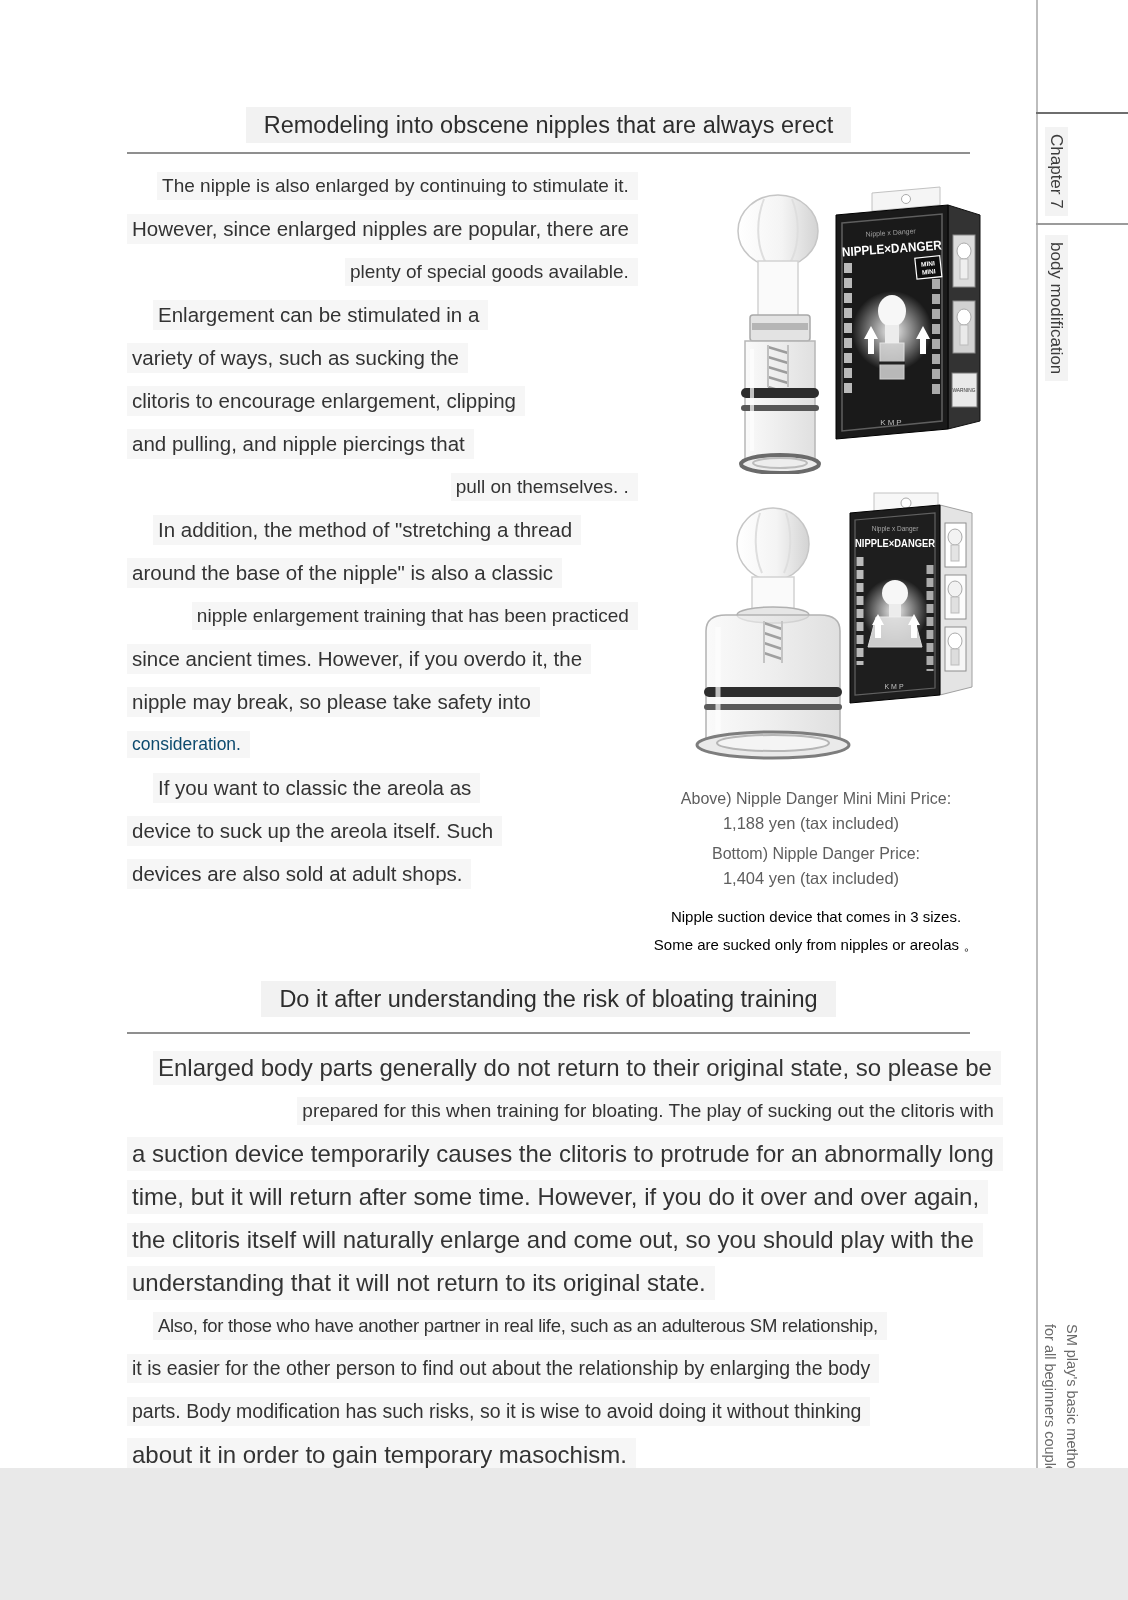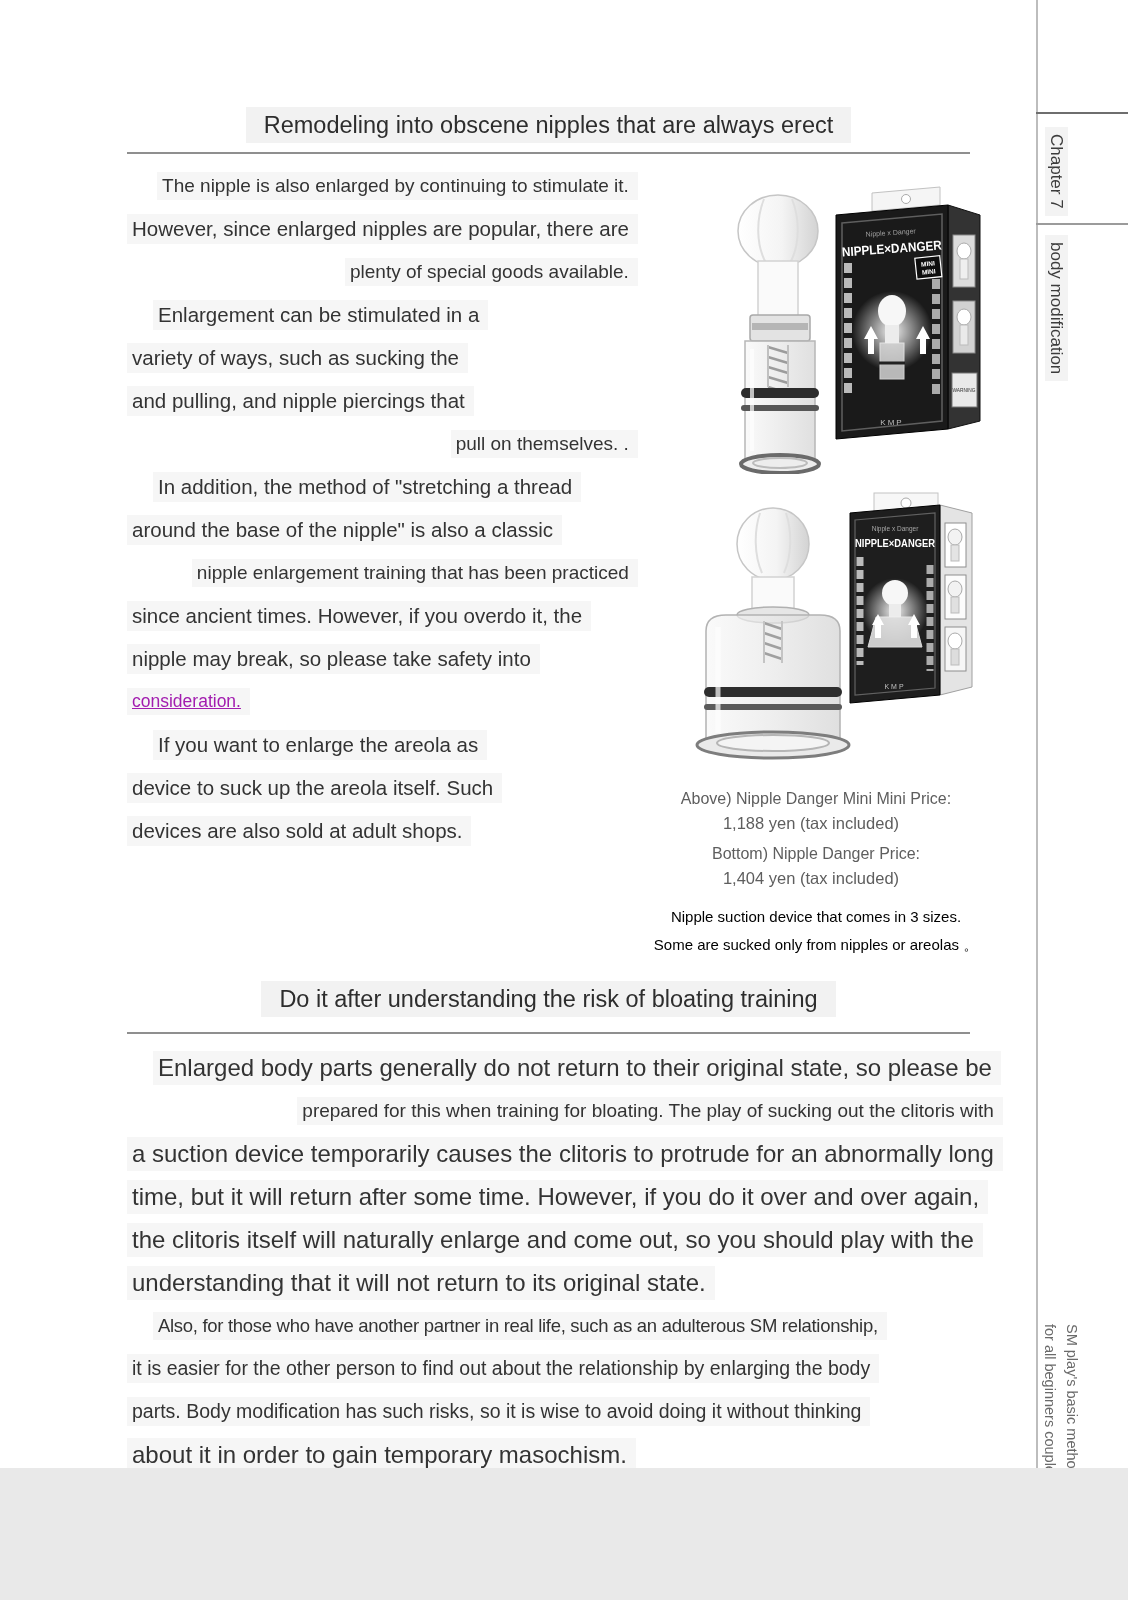--- a/index.html
+++ b/index.html
@@ -19,21 +19,21 @@
 
   
   .col { position:absolute; left:127px; }
   .tline { height:43px; display:flex; align-items:center; white-space:nowrap;
            font-size:20.5px; color:#333333; }
   .colfull .tline { font-size:24px; }
   .tline span { background:#f6f6f6; padding:3px 9px 3px 5px; }
   .ind span { margin-left:26px; }
   .sm  { font-size:19px   !important;justify-content:flex-end; }
   .md  { font-size:19.5px !important; }
-  .xs  { font-size:17.5px !important; color:#a21caf;text-decoration:underline; }
+  .xs  { font-size:17.5px !important; color:#0c4a6e; }
   .cond{ font-size:18.5px !important; letter-spacing:-0.3px; }
 
   
   .captions { position:absolute; left:638px; top:786px; width:356px;
               text-align:center; color:#5e5e5e; font-size:16px; }
   .captions div { line-height:25px; }
   .cap-price { padding-right:10px; font-size:16.5px; }
   .cap-gap { margin-top:5px; }
   .cap-note { margin-top:3px; font-size:15px; color:#000000; line-height:24px; }
   .cap-note-first { margin-top:13px; }
@@ -85,20 +85,23 @@
         </div>
     </div>
     <div>
       <div class="tline ind">
           <span>Enlargement can be stimulated in a</span>
         </div>
       <div class="tline">
           <span>variety of ways, such as sucking the</span>
         </div>
       <div class="tline">
+          <span>clitoris to encourage enlargement, clipping</span>
+        </div>
+      <div class="tline">
           <span>and pulling, and nipple piercings that</span>
         </div>
       <div class="tline sm">
           <span>pull on themselves. .</span>
         </div>
     </div>
     <div>
       <div class="tline ind">
           <span>In addition, the method of "stretching a thread</span>
         </div>
@@ -113,21 +116,21 @@
         </div>
       <div class="tline">
           <span>nipple may break, so please take safety into</span>
         </div>
       <div class="tline xs">
           <span>consideration.</span>
         </div>
     </div>
     <div>
       <div class="tline ind">
-          <span>If you want to enlarge the areola as</span>
+          <span>If you want to classic the areola as</span>
         </div>
       <div class="tline">
           <span>device to suck up the areola itself. Such</span>
         </div>
       <div class="tline">
           <span>devices are also sold at adult shops.</span>
         </div>
     </div>
   </div>
 

